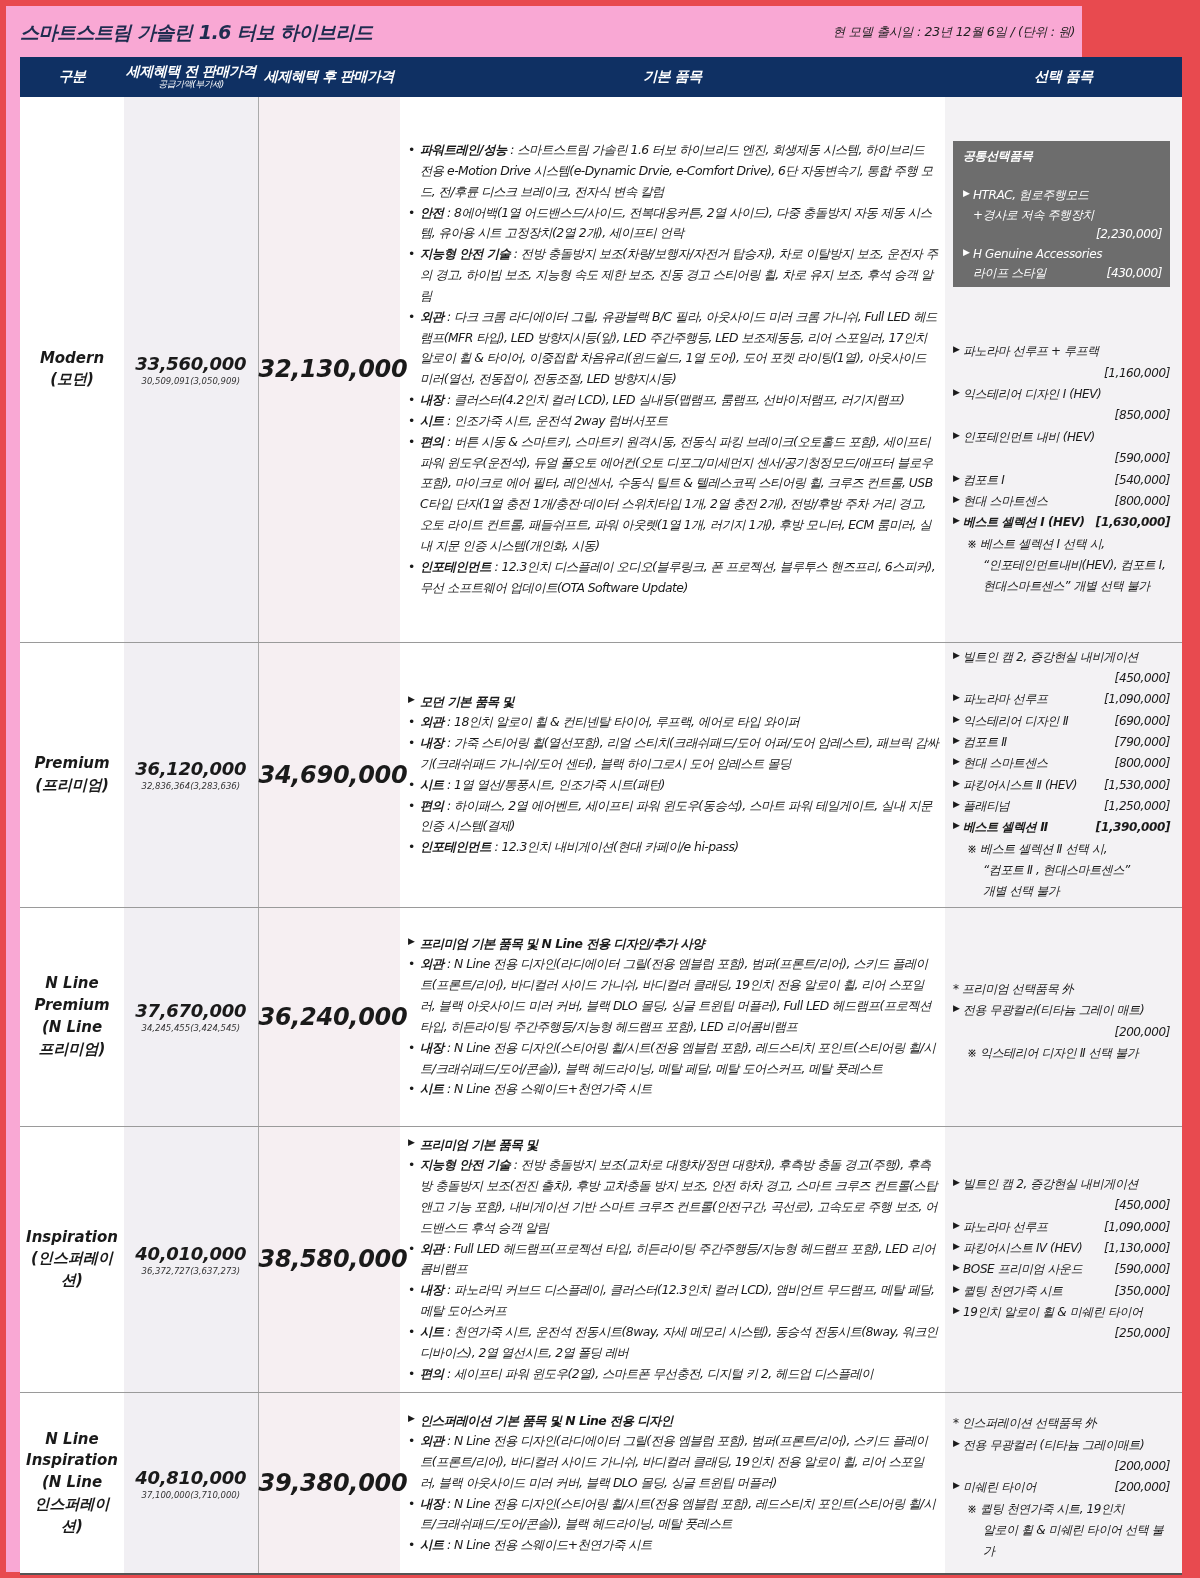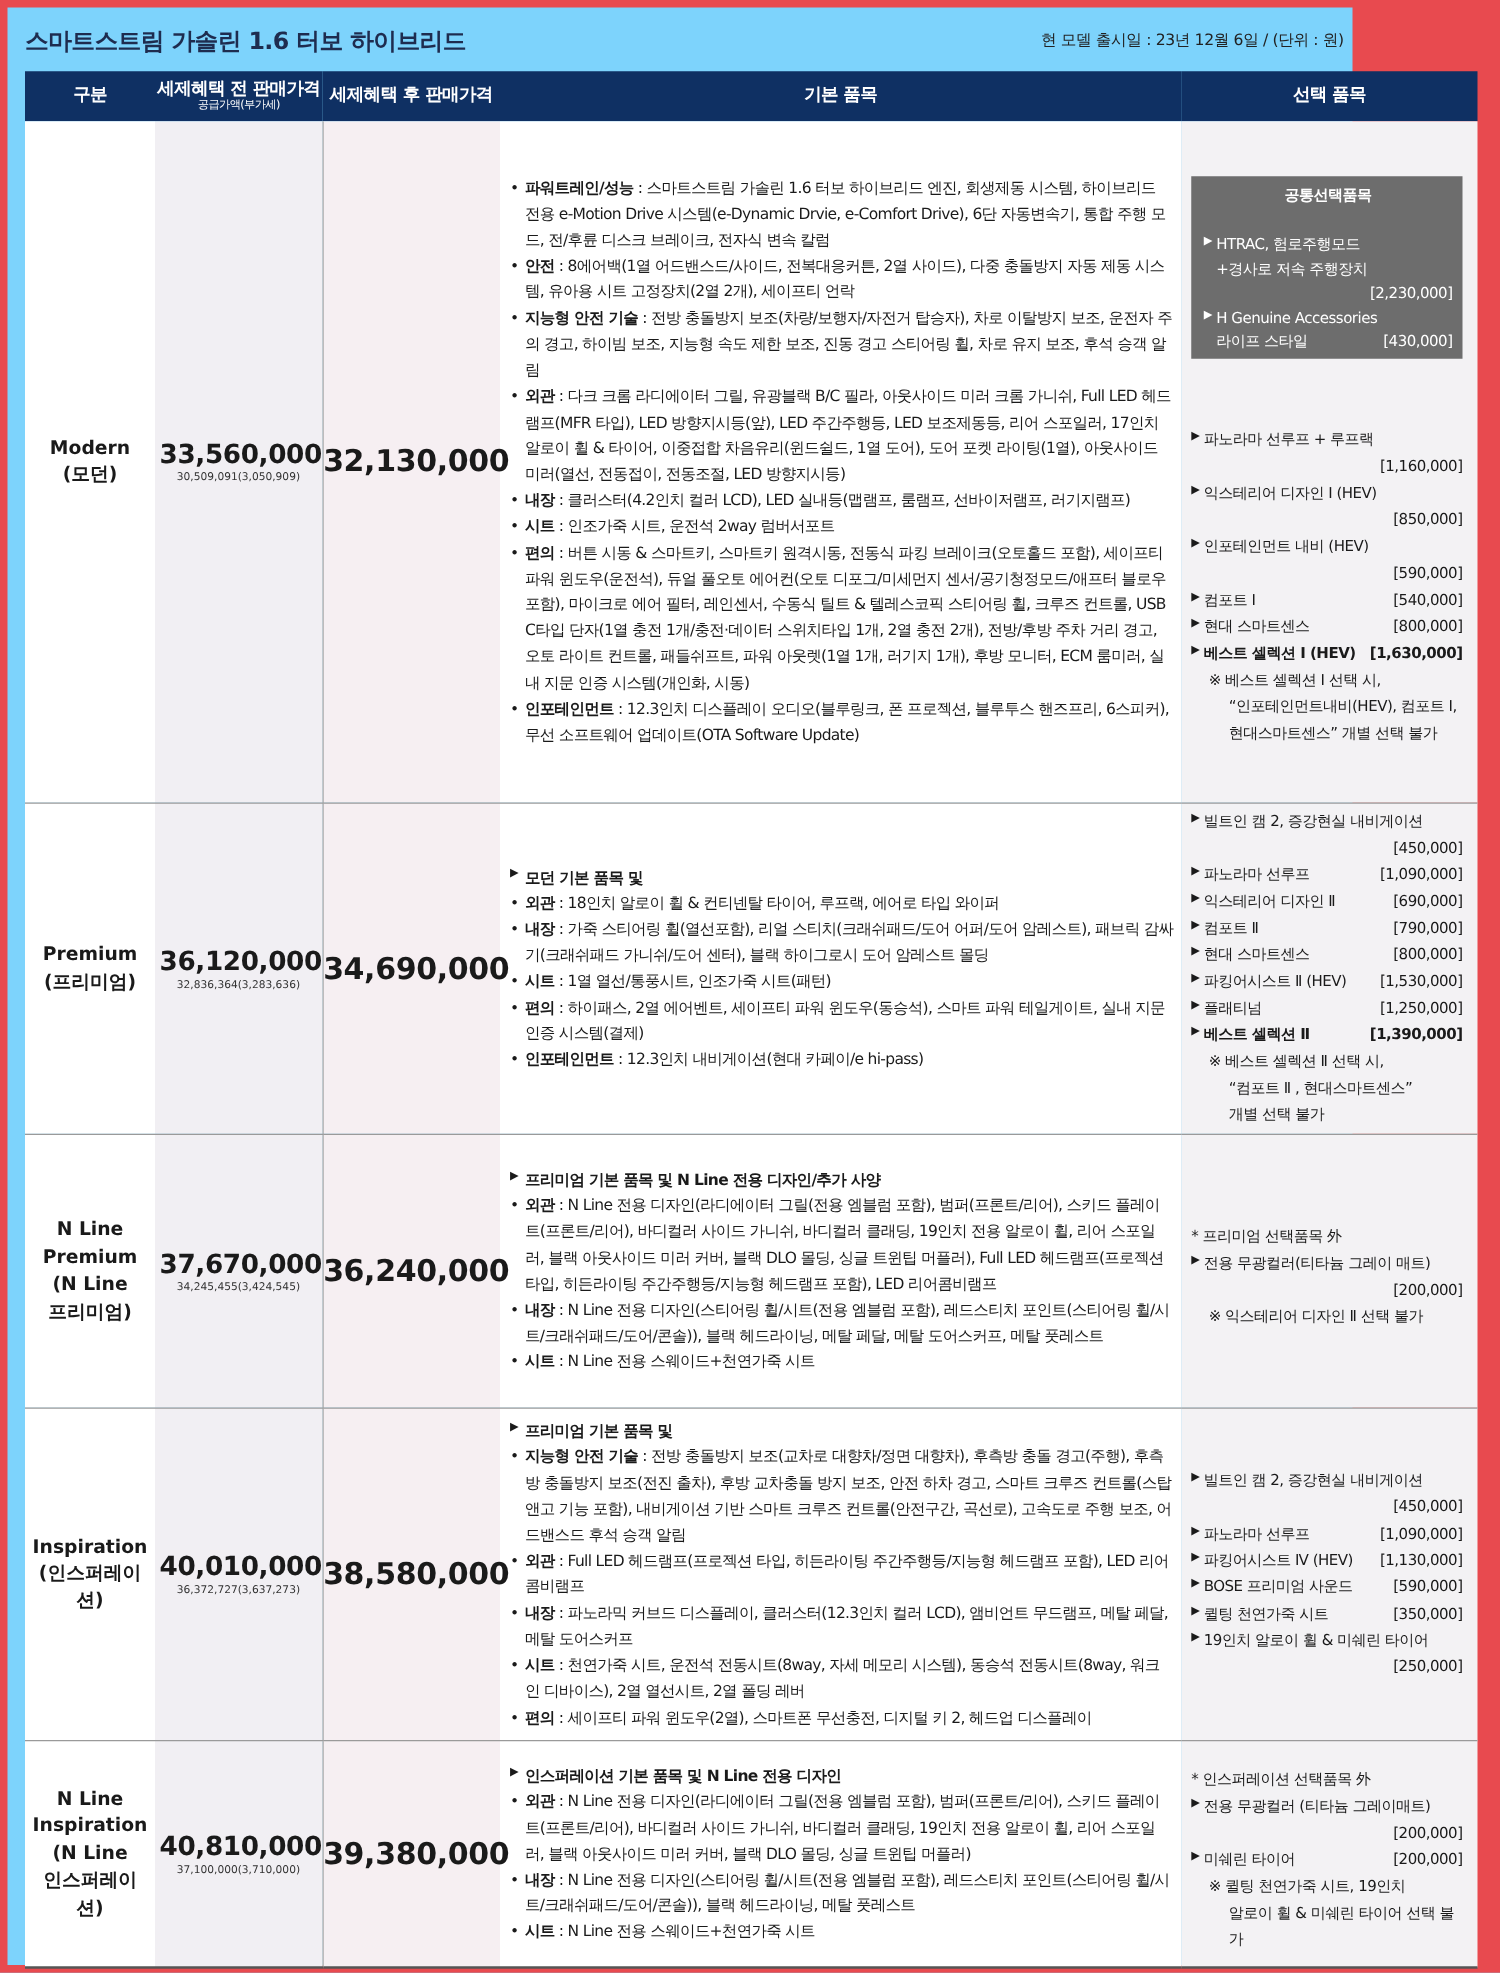--- a/index.html
+++ b/index.html
@@ -1,20 +1,21 @@
 <!DOCTYPE html>
 <html><head>
 <meta charset="utf-8">
 <style>
   * { box-sizing: border-box; margin: 0; padding: 0; }
   html, body { width: 1200px; height: 1578px; background: #e84a4f; overflow: hidden; }
   body { font-family: "DejaVu Sans", "Liberation Sans", sans-serif; color: #1a1a1a; }
   .page {
     position: absolute; left: 6px; top: 6px; width: 1076px; height: 1566px;
-    background: #7dd3fc;
+    background: #f9a8d4;
+    font-style: italic;
   }
   .title {
     position: absolute; left: 14px; top: 14px; font-size: 19px; font-weight: bold;
     color: #1e2c4f; letter-spacing: -0.5px;
   }
   .meta {
     position: absolute; right: 7px; top: 18px; font-size: 12.5px; color: #222;
     letter-spacing: -0.3px;
   }
   table {
@@ -27,35 +28,35 @@
     letter-spacing: -0.5px; line-height: 1.1; margin-top: 16px;
   }
   thead th .sub { display: block; font-size: 9px; font-weight: normal; margin-top: 1px; }
   tbody td { vertical-align: middle; border-bottom: 1px solid #9a9a9a; }
   tbody tr:last-child td { border-bottom: 2px solid #555; }
   td.trim {
     text-align: center; font-weight: bold; font-size: 15px; line-height: 1.45;
     background: #ffffff; padding: 12px 4px;
   }
   td.price-before { background: #f1eff3; text-align: center; border-right: 1px solid #aaa; }
-  td.price-before .big { font-size: 21px; font-weight: bold; letter-spacing: -0.3px; text-align: right; }
+  td.price-before .big { font-size: 18px; font-weight: bold; letter-spacing: -0.3px; }
   td.price-before .small { font-size: 8.5px; color: #333; margin-top: 2px; }
   td.price-after { background: #f6eff2; text-align: center; font-size: 24px; font-weight: bold; letter-spacing: -0.3px; }
   td.basic { padding: 4px 6px 4px 8px; background: #ffffff; }
   td.options { background: #f3f2f4; padding: 4px 12px 4px 8px; font-size: 12px; line-height: 1.78; letter-spacing: -0.4px; }
   .bl { font-size: 12.4px; line-height: 1.68; letter-spacing: -0.55px; position: relative; padding-left: 12px; }
   .bl .dot { position: absolute; left: 0; top: 0; }
   .bl b { font-weight: bold; }
   .lead { font-size: 12.4px; line-height: 1.7; font-weight: bold; padding-left: 12px; position: relative; letter-spacing: -0.55px; }
   .lead .tri { position: absolute; left: 0; top: 1px; font-size: 9px; }
   .common {
     background: #6d6d6d; color: #fff; padding: 6px 8px 4px 10px; margin-bottom: 54px;
     font-size: 12px; line-height: 1.62;
   }
-  .common .ch { font-weight: bold; margin-bottom: 20px; text-align: center; }
+  .common .ch { font-weight: bold; margin-bottom: 20px; }
   .opt { position: relative; padding-left: 10px; }
   .opt .tri { position: absolute; left: 0; top: 0; font-size: 9px; }
   .opt.bold { font-weight: bold; }
   .opt .row { display: flex; justify-content: space-between; }
   .opt .price { text-align: right; }
   .note { padding-left: 14px; }
   .note .ind { padding-left: 16px; display: block; }
   .star { padding-left: 0; margin-top: 10px; }
 </style>
 </head>

